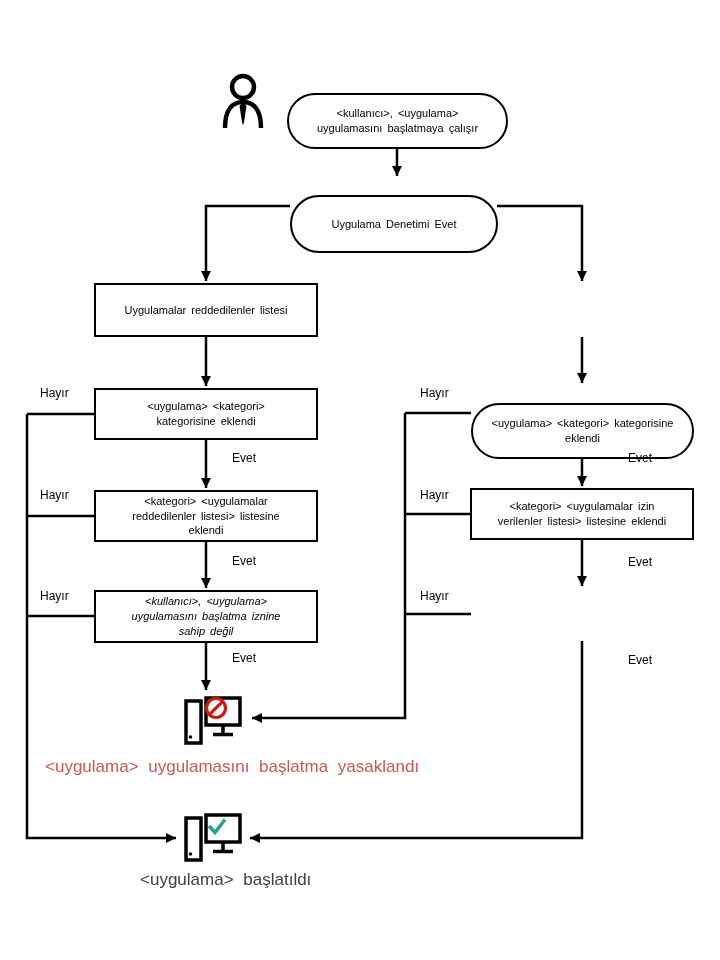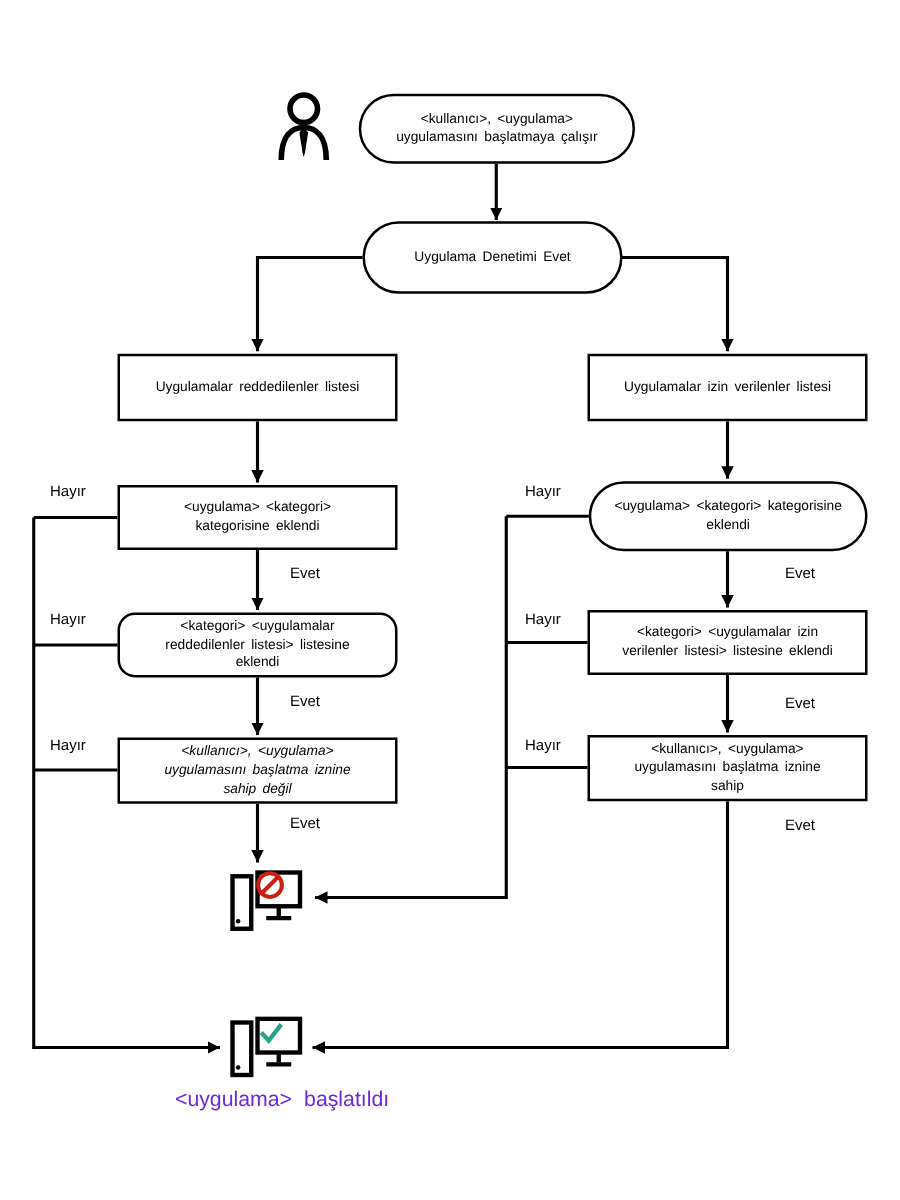--- a/index.html
+++ b/index.html
@@ -8,25 +8,25 @@
     font-family:"Liberation Sans",sans-serif;color:#000;overflow:hidden;
   }
   svg.connectors{position:absolute;left:0;top:0;z-index:1;}
   .node{
     position:absolute;z-index:2;box-sizing:border-box;
     display:flex;align-items:center;justify-content:center;
     text-align:center;font-size:11px;line-height:1.35;
     background:#ffffff;border:2.25px solid #000;padding:2px 24px;
     word-spacing:2px;
   }
-  .oval{border-radius:29px;padding:2px 16px;}
+  .oval{border-radius:29px;padding:2px 16px;margin-top:18px;}
   .decision{position:absolute;z-index:2;font-size:12px;color:#000;}
   .caption{position:absolute;z-index:2;font-size:17px;word-spacing:5px;white-space:nowrap;}
   .caption-blocked{color:#c75a52;}
-  .caption-started{color:#6d28d9;text-align:center;}
+  .caption-started{color:#404040;text-align:center;}
   .icon{position:absolute;z-index:3;line-height:0;}
 </style>
 </head>
 <body>
 
 <div class="canvas">
 
   <svg class="connectors" width="720" height="960" viewBox="0 0 720 960">
     <defs>
       <marker id="ah" markerWidth="12" markerHeight="12" refX="10" refY="5" orient="auto" markerUnits="userSpaceOnUse">
@@ -63,33 +63,31 @@
       <path d="M24,30 L27.5,34 L25,50 L24,53.5 L23,50 L20.5,34 Z" fill="#000"></path>
     </svg>
   </div>
 
   <div class="node oval" style="left:287px;top:75px;width:221px;height:56px;">&lt;kullanıcı&gt;, &lt;uygulama&gt; uygulamasını başlatmaya çalışır</div>
 
   <div class="node oval" style="left:290px;top:177px;width:208px;height:58px;">Uygulama Denetimi Evet</div>
 
   <div class="node" style="left:94px;top:283px;width:224px;height:54px;">Uygulamalar reddedilenler listesi</div>
 
-  <div class="node" style="left:470px;top:283px;width:224px;height:54px;">Uygulamalar izin verilenler listesi</div>
 
   <div class="node" style="left:94px;top:388px;width:224px;height:52px;">&lt;uygulama&gt; &lt;kategori&gt; kategorisine eklendi</div>
 
   <div class="node oval" style="left:471px;top:385px;width:223px;height:56px;">&lt;uygulama&gt; &lt;kategori&gt; kategorisine eklendi</div>
 
-  <div class="node" style="left:94px;top:490px;width:224px;height:52px;border-radius:14px;">&lt;kategori&gt; &lt;uygulamalar reddedilenler listesi&gt; listesine eklendi</div>
+  <div class="node" style="left:94px;top:490px;width:224px;height:52px;">&lt;kategori&gt; &lt;uygulamalar reddedilenler listesi&gt; listesine eklendi</div>
 
   <div class="node" style="left:470px;top:488px;width:224px;height:52px;">&lt;kategori&gt; &lt;uygulamalar izin verilenler listesi&gt; listesine eklendi</div>
 
   <div class="node" style="left:94px;top:590px;width:224px;height:53px;font-style:italic;">&lt;kullanıcı&gt;, &lt;uygulama&gt; uygulamasını başlatma iznine sahip değil</div>
 
-  <div class="node" style="left:470px;top:588px;width:224px;height:53px;">&lt;kullanıcı&gt;, &lt;uygulama&gt; uygulamasını başlatma iznine sahip</div>
 
   <div class="decision" style="left:40px;top:386px;">Hayır</div>
   <div class="decision" style="left:40px;top:488px;">Hayır</div>
   <div class="decision" style="left:40px;top:589px;">Hayır</div>
   <div class="decision" style="left:420px;top:386px;">Hayır</div>
   <div class="decision" style="left:420px;top:488px;">Hayır</div>
   <div class="decision" style="left:420px;top:589px;">Hayır</div>
   <div class="decision" style="left:232px;top:451px;">Evet</div>
   <div class="decision" style="left:232px;top:554px;">Evet</div>
   <div class="decision" style="left:232px;top:651px;">Evet</div>
@@ -102,20 +100,21 @@
       <rect x="4" y="9" width="15" height="42" fill="#fff" stroke="#000" stroke-width="3.5"></rect>
       <circle cx="8.5" cy="45" r="1.8" fill="#000"></circle>
       <rect x="24" y="6" width="34" height="27" fill="#fff" stroke="#000" stroke-width="3.5"></rect>
       <path d="M41,33 V41" stroke="#000" stroke-width="3.5"></path>
       <path d="M31,42.5 H51" stroke="#000" stroke-width="3.5"></path>
       <circle cx="34" cy="16" r="9.5" fill="#fff" stroke="#cc1d12" stroke-width="3.2"></circle>
       <path d="M27.8,22.2 L40.2,9.8" stroke="#cc1d12" stroke-width="3.2"></path>
     </svg>
   </div>
 
+  <div class="caption caption-blocked" style="left:45px;top:757px;">&lt;uygulama&gt; uygulamasını başlatma yasaklandı</div>
 
   <div class="icon" style="left:182px;top:813px;">
     <svg width="62" height="52" viewBox="0 0 62 52">
       <rect x="4" y="5" width="15" height="42" fill="#fff" stroke="#000" stroke-width="3.5"></rect>
       <circle cx="8.5" cy="41" r="1.8" fill="#000"></circle>
       <rect x="24" y="2" width="34" height="27" fill="#fff" stroke="#000" stroke-width="3.5"></rect>
       <path d="M41,29 V37" stroke="#000" stroke-width="3.5"></path>
       <path d="M31,38.5 H51" stroke="#000" stroke-width="3.5"></path>
       <path d="M27,13 L33,19.5 L43,6.5" fill="none" stroke="#2aa38d" stroke-width="3.5"></path>
     </svg>

